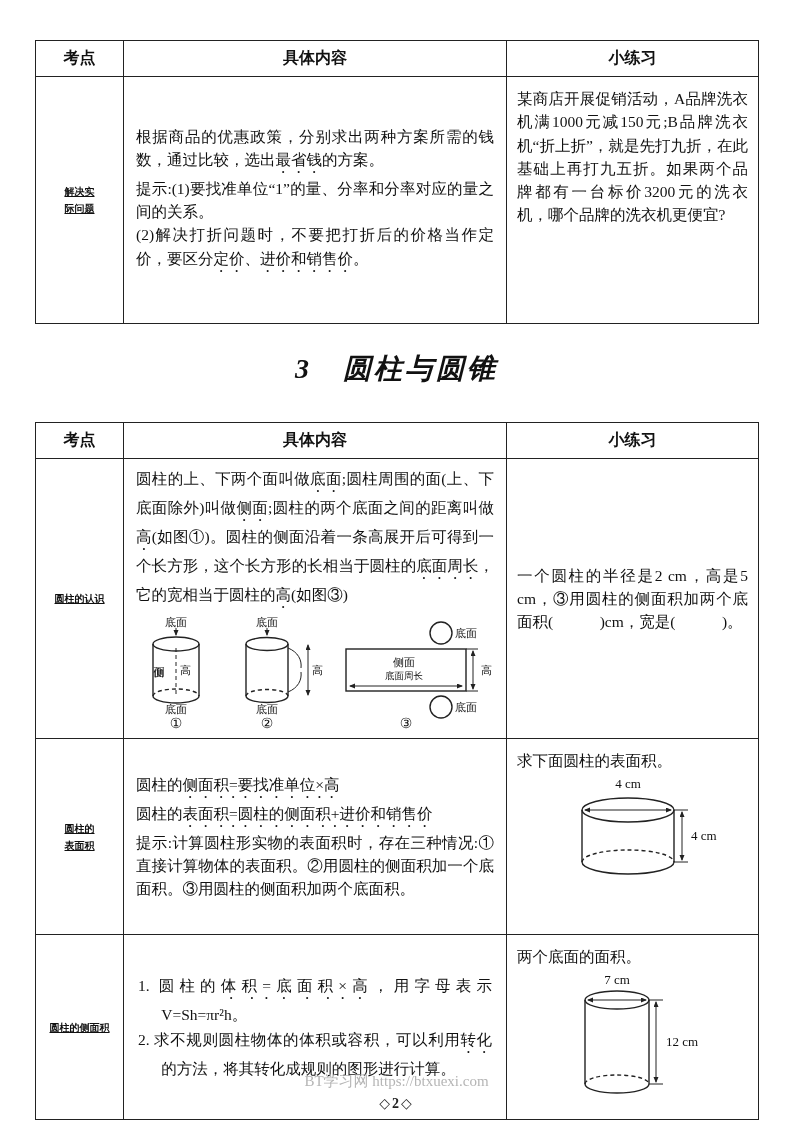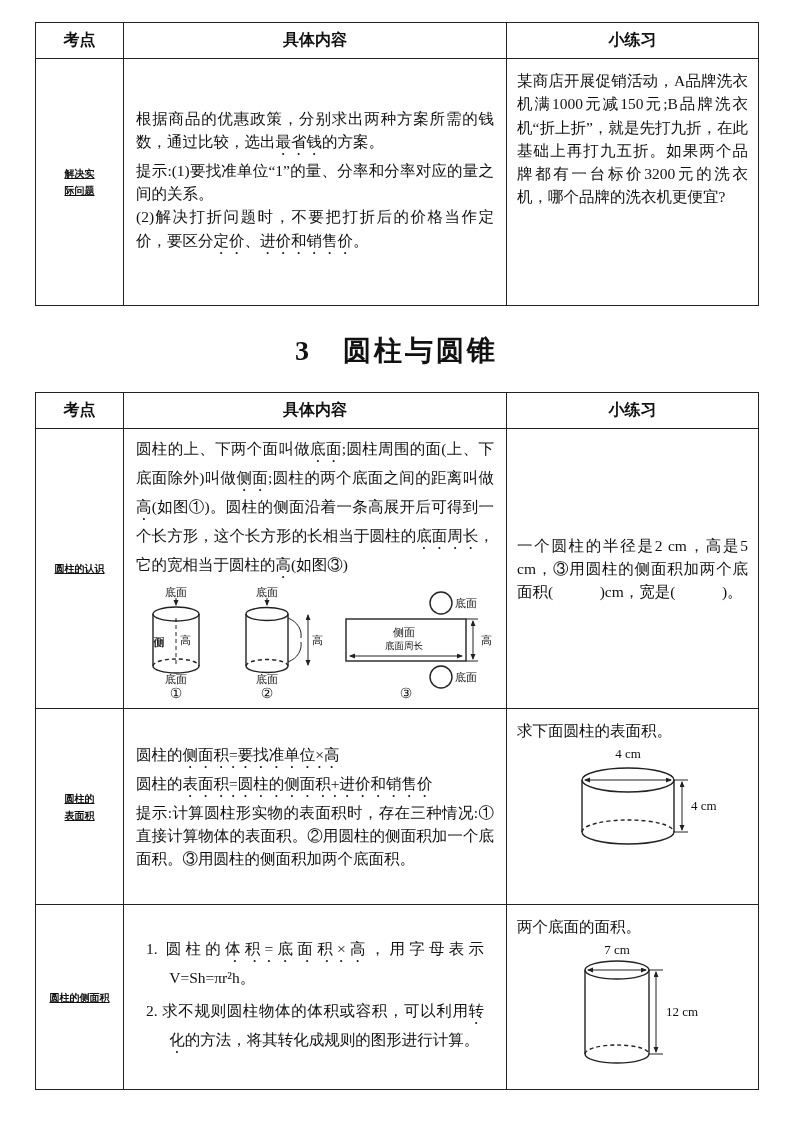--- a/index.html
+++ b/index.html
@@ -1,37 +1,37 @@
 <!DOCTYPE html>
 <html><head>
 <meta charset="utf-8">
 <style>
   html,body{margin:0;padding:0;}
   body{width:793px;height:1122px;background:#ffffff;color:#111;
        font-family:"Liberation Serif","DejaVu Serif",serif;}
-  .page{position:relative;width:793px;height:1122px;padding:22px 35px 0;box-sizing:border-box;overflow:hidden;}
+  .page{position:relative;width:793px;height:1122px;padding:40px 35px 0;box-sizing:border-box;overflow:hidden;}
 
   .kp-table{border-collapse:collapse;table-layout:fixed;width:723px;}
   .kp-table th,.kp-table td{border:1.6px solid #222;}
   .kp-table th{height:31px;font-size:16px;font-weight:bold;text-align:center;padding:2px;}
 
   .cell-kaodian{font-weight:bold;font-size:10px;text-align:center;vertical-align:middle;
                 padding:4px 2px;white-space:pre-line;line-height:1.7;text-decoration:underline;}
   .cell-content{font-size:15.5px;line-height:1.5;text-align:justify;padding:8px 12px;vertical-align:middle;}
   .cell-exercise{font-size:15.5px;line-height:1.5;text-align:justify;padding:10px 10px;vertical-align:top;margin-top:17px;}
   .v-top{vertical-align:top;}
   .v-mid{vertical-align:middle;}
 
   p.para{margin:0;}
-  p.hang{margin:10px;padding-left:1.5em;text-indent:-1.5em;}
+  p.hang{margin:2px;padding-left:1.5em;text-indent:-1.5em;}
   em.dot{font-style:normal;
          -webkit-text-emphasis:filled dot #111;text-emphasis:filled dot #111;
          -webkit-text-emphasis-position:under;text-emphasis-position:under left;}
 
-  .section-title{text-align:center;font-weight:bold;font-size:28px;letter-spacing:3px;margin:26px 0 22px;}
+  .section-title{text-align:center;font-weight:bold;font-size:28px;letter-spacing:3px;margin:26px 0 34px;font-style:italic;}
 
   .fig-strip{display:block;margin:4px auto 0;}
   .ex-title{margin:0 0 4px;}
   .ex-fig{display:block;margin:4px auto 0;}
 
   .ln{fill:none;stroke:#222;stroke-width:1.4;}
   .thin{stroke-width:1;}
   .dash{stroke-dasharray:4 3;}
   text.flabel{font-size:11px;fill:#111;stroke:none;font-family:inherit;}
   text.tiny{font-size:9.5px;}
@@ -205,14 +205,18 @@
             <line x1="114" y1="112" x2="128" y2="112" class="ln thin"></line>
             <line x1="121" y1="30" x2="121" y2="110" class="ln thin" marker-start="url(#arrV)" marker-end="url(#arrV)"></line>
             <text x="131" y="74" class="mlabel">12 cm</text>
           </svg>
         </td>
       </tr>
 
     </tbody>
   </table>
 
+  <div class="footer">
+    <div class="footer-site">BT学习网 https://btxuexi.com</div>
+    <div class="footer-page">◇2◇</div>
+  </div>
 
 </div>
 
 </body></html>

